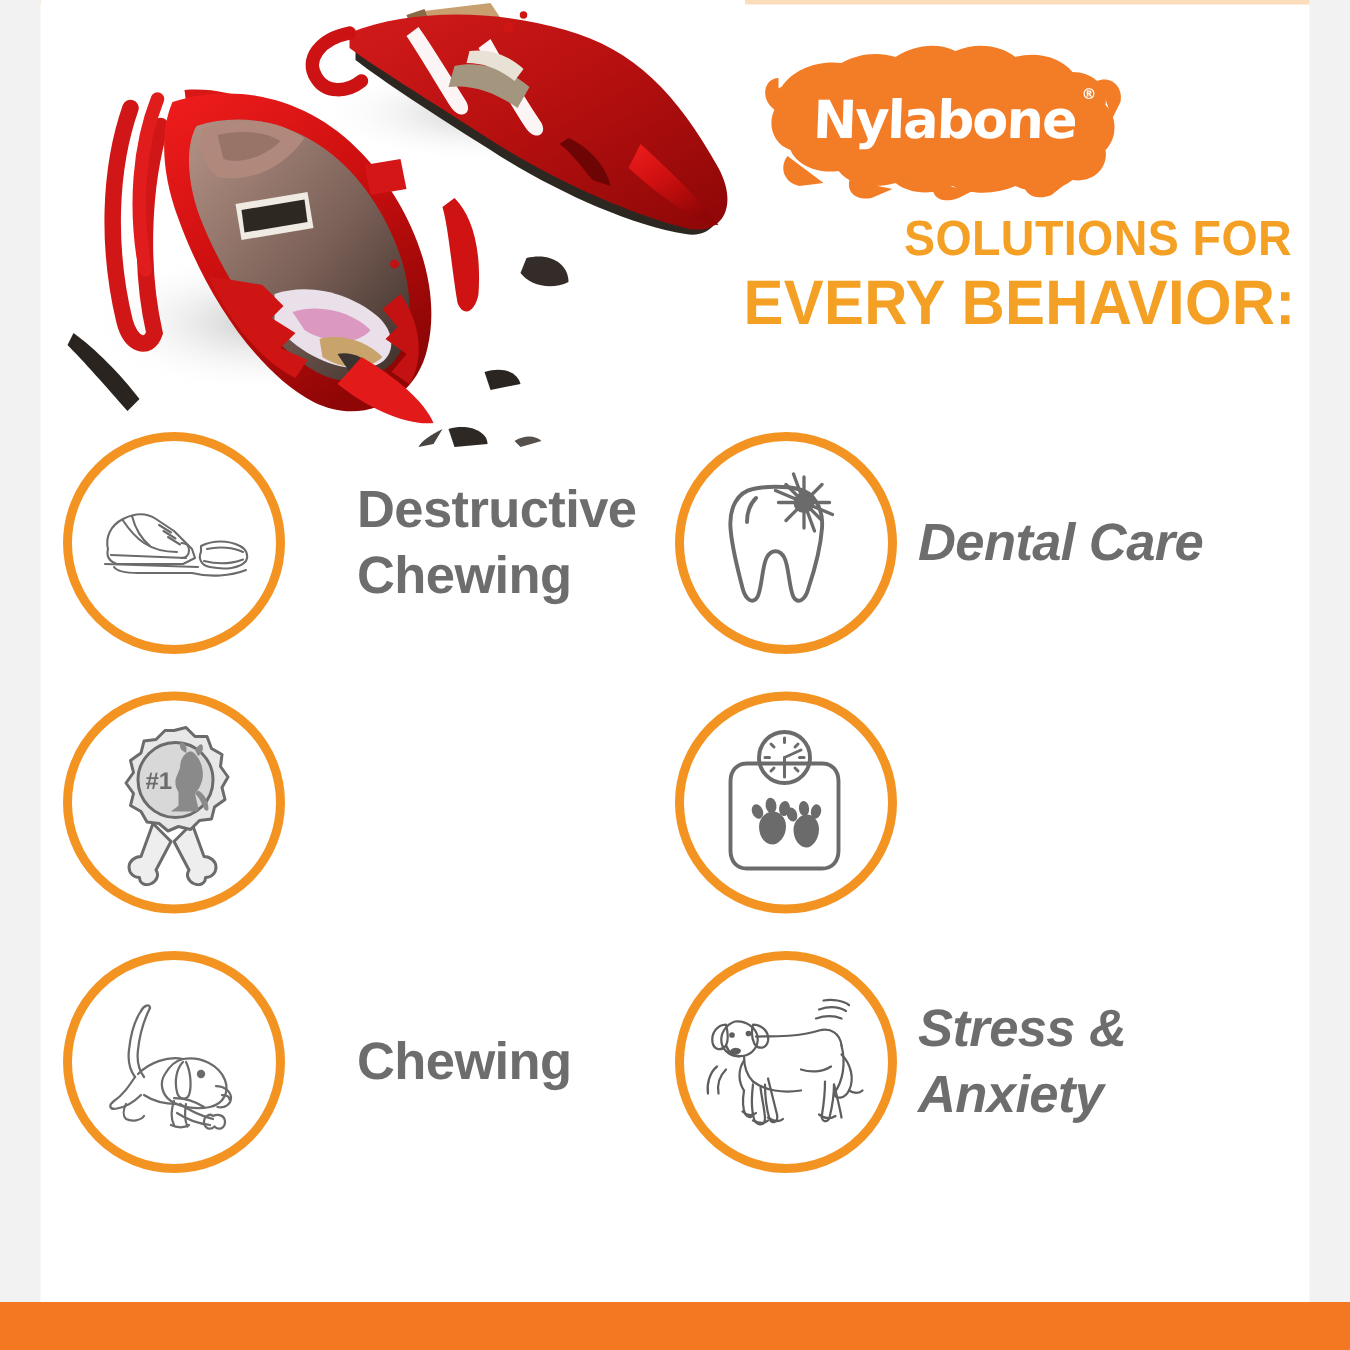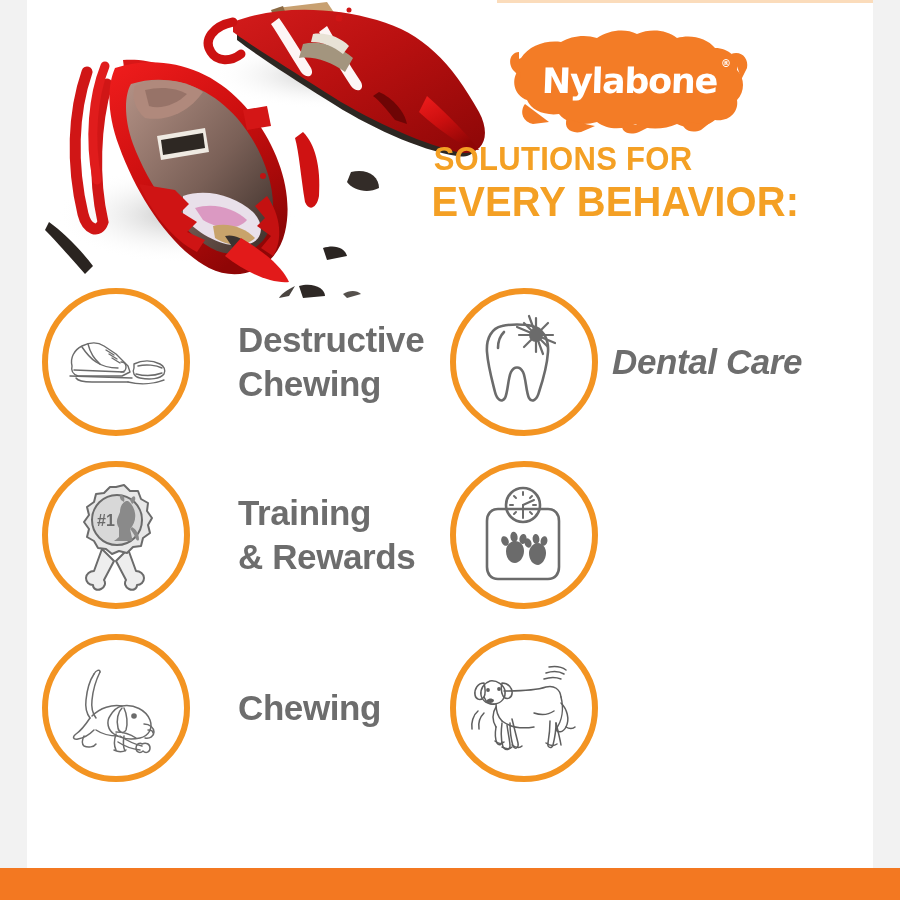--- a/index.html
+++ b/index.html
@@ -93,21 +93,21 @@
     font-family: "DejaVu Sans", sans-serif;
     font-size: 10px;
     font-weight: bold;
   }
 
   
   #heading-block {
     position: absolute;
     left: 420px; top: 140px;
     width: 455px;
-    text-align: left;
+    text-align: right;
   }
   #heading-line1 {
     color: #f4a024;
     font-family: "Liberation Sans Narrow", "Liberation Sans", sans-serif;
     font-weight: bold;
     font-size: 33px;
     letter-spacing: 0.3px;
     line-height: 38px;
     transform: scaleX(0.94);
   }
@@ -374,22 +374,20 @@
           <g fill="#8a8a8a">
             <path d="M62 22 C58 24 56 28 56 33 L54 38 C52 42 53 46 55 49
                      L55 58 C53 60 51 61 50 62 L66 62 C68 62 69 61 68 59
                      L66 50 C70 46 72 40 71 34 C70 28 67 24 64 22 Z"></path>
             <path d="M57 21 C55 18 56 15 58 16 C60 17 61 20 60 23 Z"></path>
             <path d="M66 21 C68 18 70 16 71 18 C72 21 70 24 68 25 Z"></path>
             <path d="M68 48 C72 50 75 55 75 60 C75 62 73 62 72 60 C70 55 68 52 66 50 Z"></path>
           </g>
         </svg>
       </div>
-      <div class="benefit-label">Training
-&amp; Rewards</div>
     </div>
 
     <div class="benefit-item col-b row-2">
       <div class="benefit-circle">
         <svg width="100" height="108" viewBox="0 0 100 108">
           <g fill="none" stroke="#6b6b6b" stroke-width="2.6" stroke-linejoin="round" stroke-linecap="round">
             <path d="M24 28 C17 28 13 33 13 40 L13 86 C13 93 17 98 24 98
                      L74 98 C81 98 85 93 85 86 L85 40 C85 33 81 28 74 28 Z"></path>
             <circle cx="49" cy="24" r="17"></circle>
           </g>
@@ -505,18 +503,20 @@
             <path d="M29 84 C32 87 36 87 38 85"></path>
 
             <path d="M78 22 C84 20 90 20 95 22"></path>
             <path d="M80 16 C86 14 93 14 98 17"></path>
             <path d="M83 10 C89 9 96 10 100 13"></path>
             <path d="M18 56 C14 60 12 66 13 72"></path>
             <path d="M12 54 C7 58 5 66 6 72"></path>
           </g>
         </svg>
       </div>
+      <div class="benefit-label">Stress &amp;
+Anxiety</div>
     </div>
 
   </div>
 
   <div id="bottom-band"></div>
 </div>
 
 </body></html>

